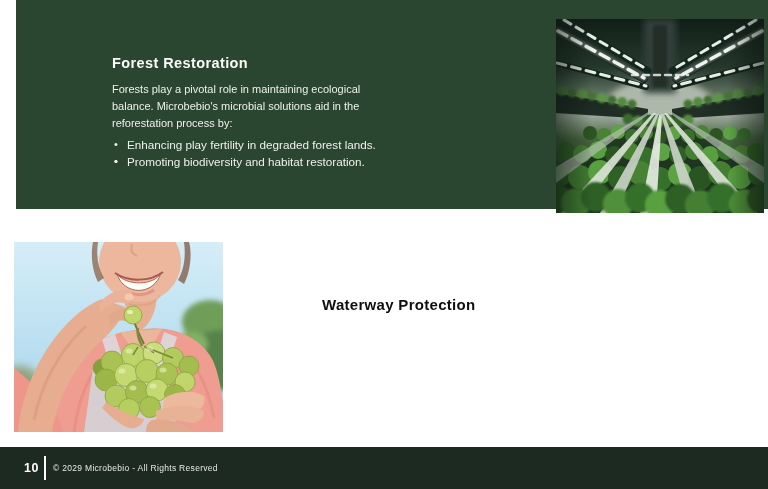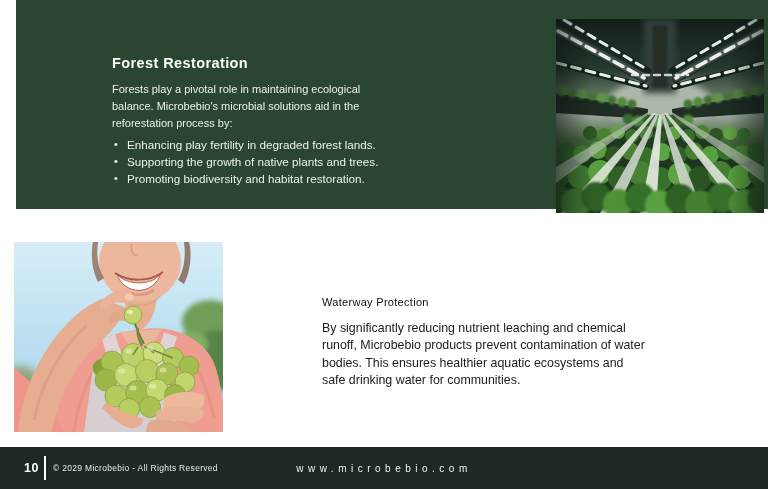--- a/index.html
+++ b/index.html
@@ -24,21 +24,21 @@
   .hero-text li { position:relative; padding-left:15px; font-size:11.7px; line-height:17px; color:#eef1ea; }
   .hero-text li .marker { position:absolute; left:2px; top:0; font-size:11px; }
   
   figure { margin:0; padding:0; }
   .photo { position:absolute; overflow:hidden; }
   .photo svg { display:block; width:100%; height:100%; }
   .photo-farm  { left:540px; top:19px;  width:208px; height:194px; }
   .photo-grape { left:14px;  top:242px; width:209px; height:190px; }
   
   .waterway-text { position:absolute; left:322px; top:296px; width:380px; }
-  .waterway-text h2 { margin:0 0 12px 0; font-size:11px; font-weight:normal; color:#0f0f0f; letter-spacing:.3px; }
+  .waterway-text h2 { margin:0 0 25px 0; font-size:15px; font-weight:bold; color:#0f0f0f; letter-spacing:.3px; }
   .waterway-text p { margin:0; font-size:12.4px; line-height:17.4px; white-space:pre-line; color:var(--text-dark,#1b1b1b); }
   
   .footer {
     position:absolute; left:0; top:447px; width:768px; height:42px;
     background:var(--footer-bg,#1d2a22); color:#ffffff;
   }
   .page-number {
     position:absolute; left:24px; top:50%; transform:translateY(-50%);
     font-size:12.5px; font-weight:bold; letter-spacing:.5px;
   }
@@ -63,21 +63,20 @@
       <p class="intro">Forests play a pivotal role in maintaining ecological
 balance. Microbebio's microbial solutions aid in the
 reforestation process by:</p>
       <ul>
         <li>
           <span class="marker">•</span>
           <span>Enhancing play fertility in degraded forest lands.</span>
         </li>
         <li>
           <span class="marker">•</span>
-          <span>Supporting the growth of native plants and trees.</span>
         </li>
         <li>
           <span class="marker">•</span>
           <span>Promoting biodiversity and habitat restoration.</span>
         </li>
       </ul>
     </div>
 
     <figure class="photo photo-farm">
       <svg viewBox="0 0 208 194" preserveAspectRatio="none">
@@ -308,26 +307,21 @@
       </g>
       <path d="M150,156 C164,148 180,148 190,154 C192,162 188,168 180,169 C166,166 156,168 148,170 Z" fill="#edb99d"></path>
       <path d="M142,169 C160,162 180,163 190,169 C190,177 184,181 176,181 C162,177 150,179 142,180 Z" fill="#e8b296"></path>
       <path d="M92,160 C104,168 118,174 130,177 C128,185 120,188 112,185 C102,180 94,172 88,166 Z" fill="#e7ad91"></path>
       <path d="M138,178 C152,176 168,180 178,188 L180,190 L132,190 C132,184 134,180 138,178 Z" fill="#e2a98c"></path>
     </svg>
   </figure>
 
   <div class="waterway-text">
     <h2>Waterway Protection</h2>
-    <p>By significantly reducing nutrient leaching and chemical
-runoff, Microbebio products prevent contamination of water
-bodies. This ensures healthier aquatic ecosystems and
-safe drinking water for communities.</p>
   </div>
 
   <footer class="footer">
     <span class="page-number">10</span>
     <span class="footer-divider"></span>
     <span class="copyright">© 2029 Microbebio - All Rights Reserved</span>
-    <span class="website">www.microbebio.com</span>
   </footer>
 
 </div>
 
 </body></html>

